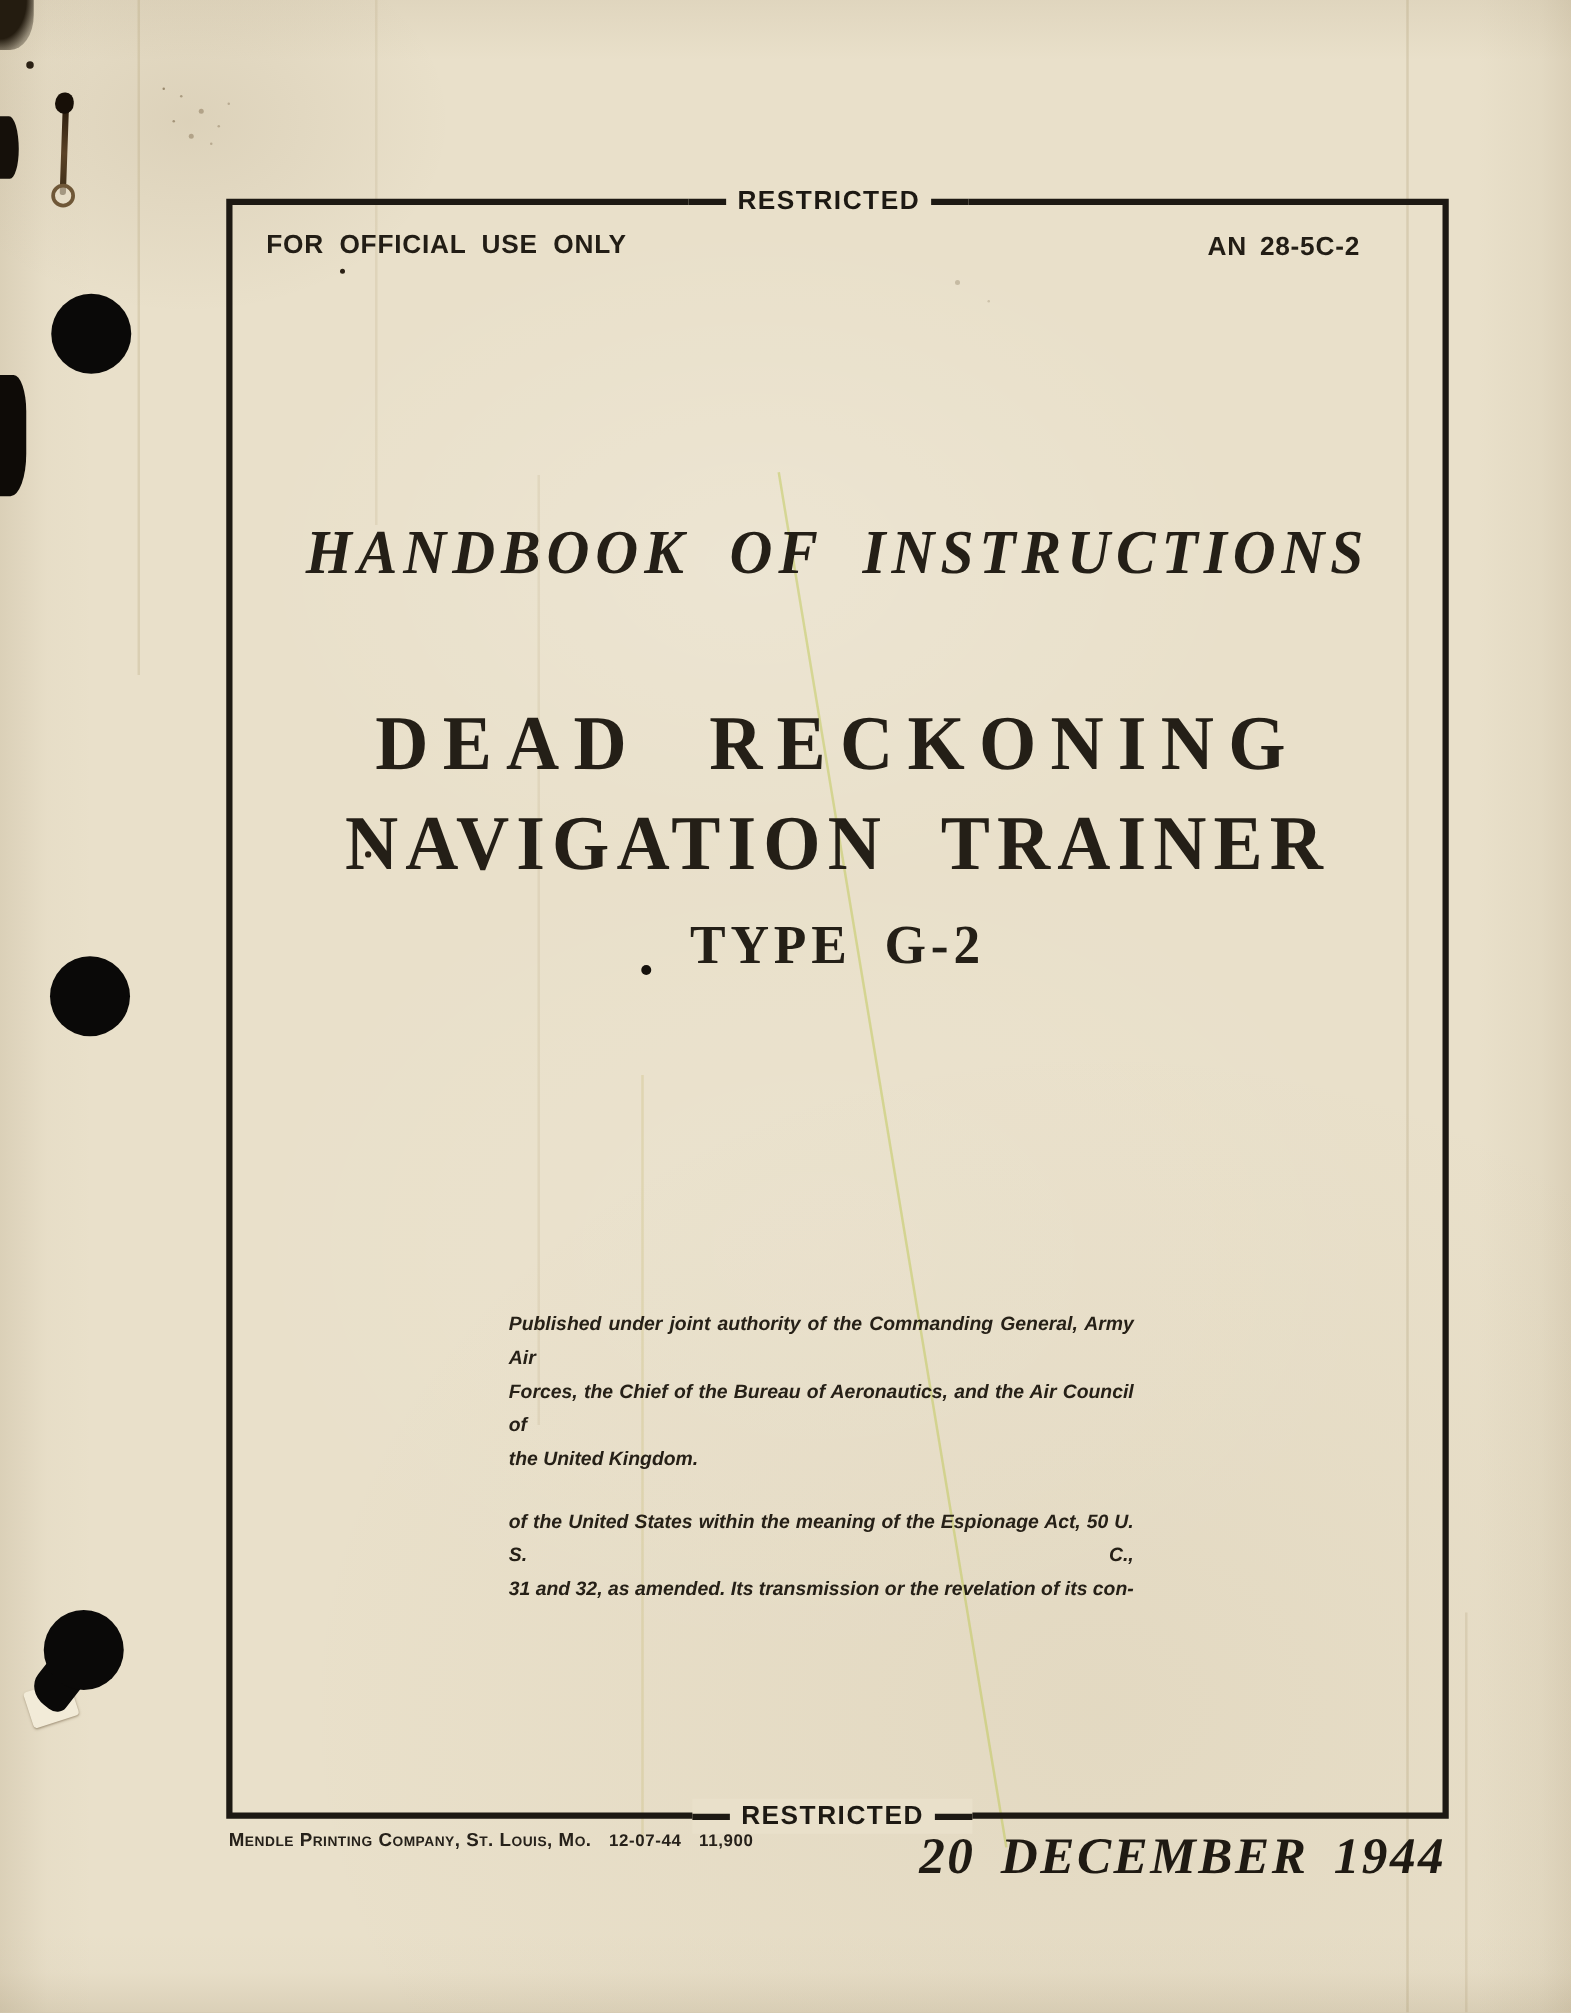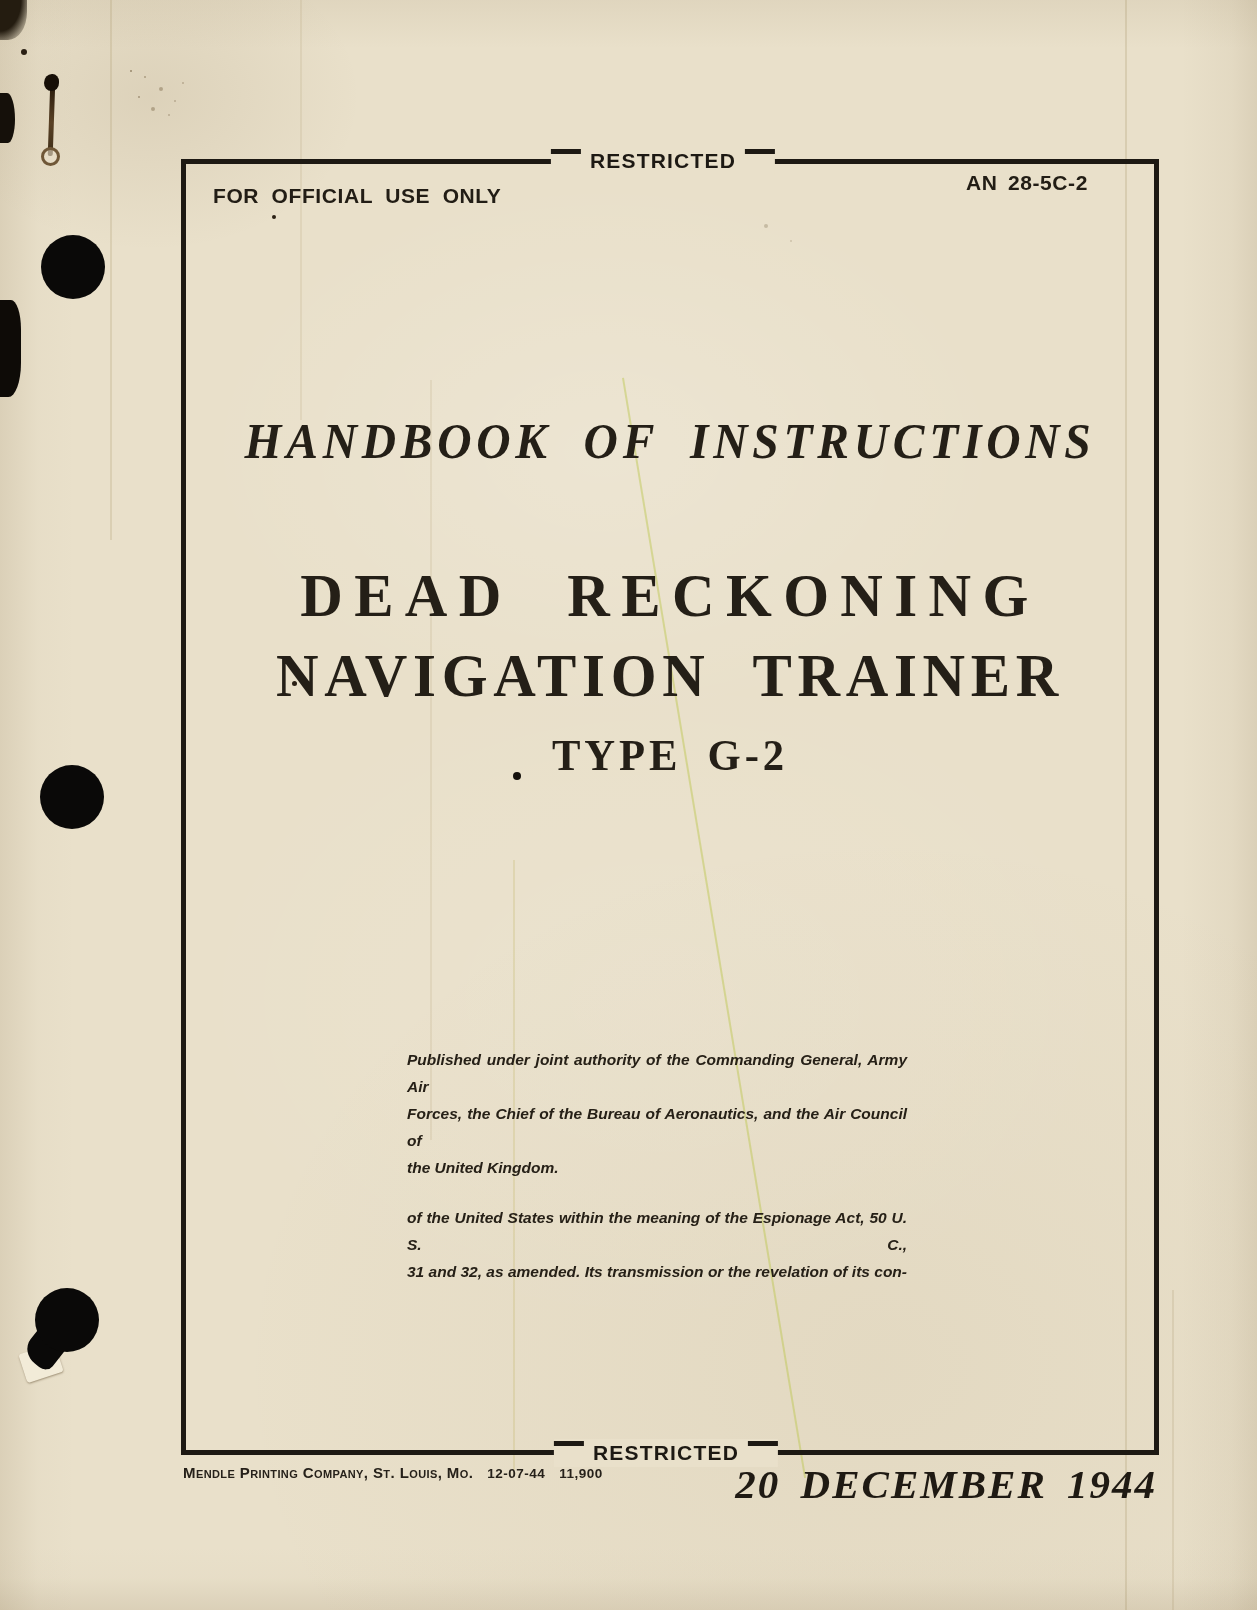--- a/index.html
+++ b/index.html
@@ -40,29 +40,29 @@
   .speckles{position:absolute;left:130px;top:70px;width:2px;height:2px;background:rgba(96,74,42,0.55);border-radius:50%;
     box-shadow:14px 6px 0 rgba(96,74,42,0.4), 30px 18px 0 1px rgba(96,74,42,0.35), 8px 26px 0 rgba(96,74,42,0.45),
       44px 30px 0 rgba(96,74,42,0.3), 22px 38px 0 1px rgba(96,74,42,0.35), 52px 12px 0 rgba(96,74,42,0.3),
       38px 44px 0 rgba(96,74,42,0.3), 635px 155px 0 1px rgba(96,74,42,0.25), 660px 170px 0 rgba(96,74,42,0.2);}
   .punch-hole{position:absolute;width:64px;height:64px;border-radius:50%;background:#0a0908;}
   .hole-tail{position:absolute;left:26px;top:1336px;width:34px;height:30px;background:#0a0908;transform:rotate(38deg);border-radius:0 0 30% 55%;}
   .hole-flap{position:absolute;left:22px;top:1348px;width:38px;height:30px;background:#f2ebd8;transform:rotate(-18deg);border-radius:3px;box-shadow:0 1px 2px rgba(90,70,40,0.5);}
   
   .frame{position:absolute;left:181px;top:159px;width:978px;height:1296px;box-sizing:border-box;
     border:5px solid #1d1913;}
-  .banner{position:absolute;transform:translate(-50%,-50%);display:flex;align-items:flex-start;
+  .banner{position:absolute;transform:translate(-50%,-50%);display:flex;align-items:center;
     background:#e9e0ca;padding:2px 0;font-weight:bold;font-size:21px;letter-spacing:1.2px;color:#1d1913;white-space:nowrap;}
   .banner .dash{width:30px;height:5px;background:#1d1913;}
   .banner .word{padding:0 9px;}
   .banner-top{left:663px;top:161px;}
   .banner-bottom{left:666px;top:1453px;}
   
   .header-left{position:absolute;left:213px;top:184px;font-size:21px;font-weight:bold;letter-spacing:0.6px;word-spacing:6px;white-space:nowrap;}
-  .header-right{position:absolute;right:169px;top:171px;font-size:21px;font-weight:bold;letter-spacing:0.6px;word-spacing:4px;white-space:nowrap;}
+  .header-right{position:absolute;right:169px;top:186px;font-size:21px;font-weight:bold;letter-spacing:0.6px;word-spacing:4px;white-space:nowrap;}
   
   .serif{font-family:"Liberation Serif", serif;color:#241f17;}
   .heading{position:absolute;left:181px;width:978px;top:412px;text-align:center;
     font-size:50px;font-weight:bold;font-style:italic;letter-spacing:5px;word-spacing:16px;
     transform:scaleX(0.95);white-space:nowrap;}
   .title1{position:absolute;left:181px;width:978px;top:560px;text-align:center;
     font-size:62px;font-weight:bold;letter-spacing:12px;word-spacing:30px;transform:scaleX(0.95);white-space:nowrap;}
   .title2{position:absolute;left:181px;width:978px;top:640px;text-align:center;
     font-size:62px;font-weight:bold;letter-spacing:6px;word-spacing:24px;transform:scaleX(0.95);white-space:nowrap;}
   .type-line{position:absolute;left:181px;width:978px;top:730px;text-align:center;

